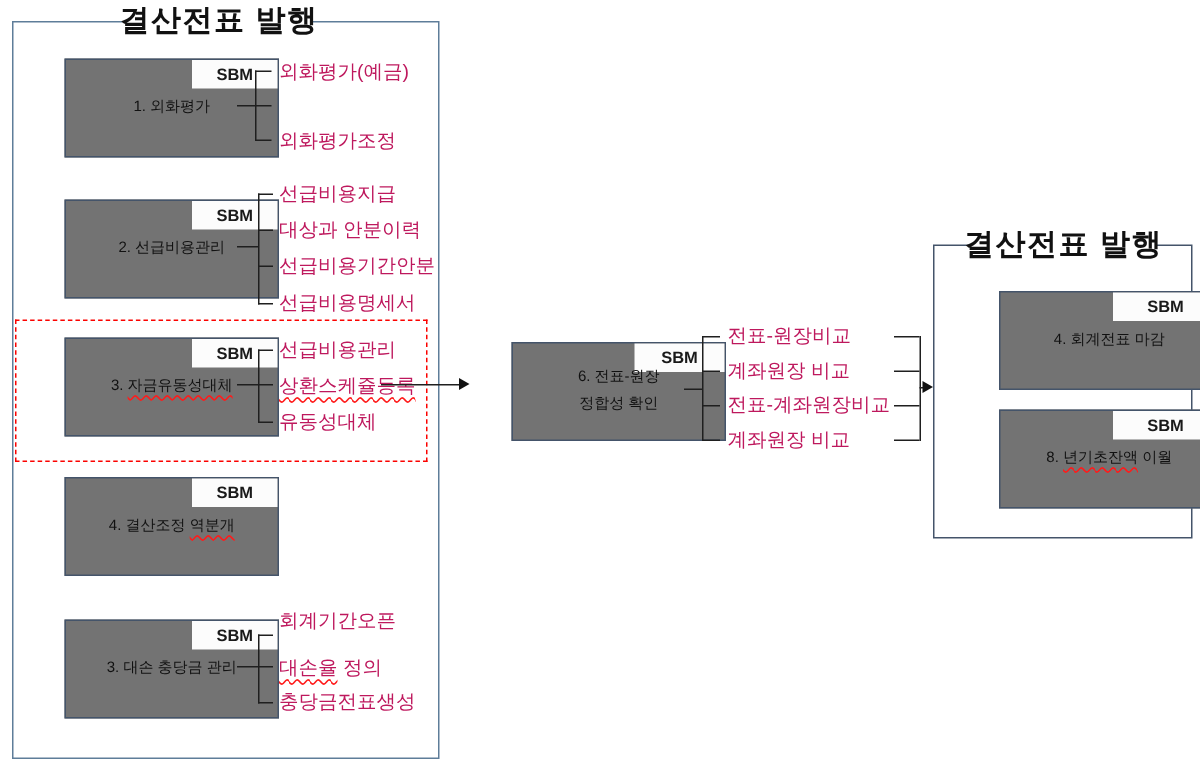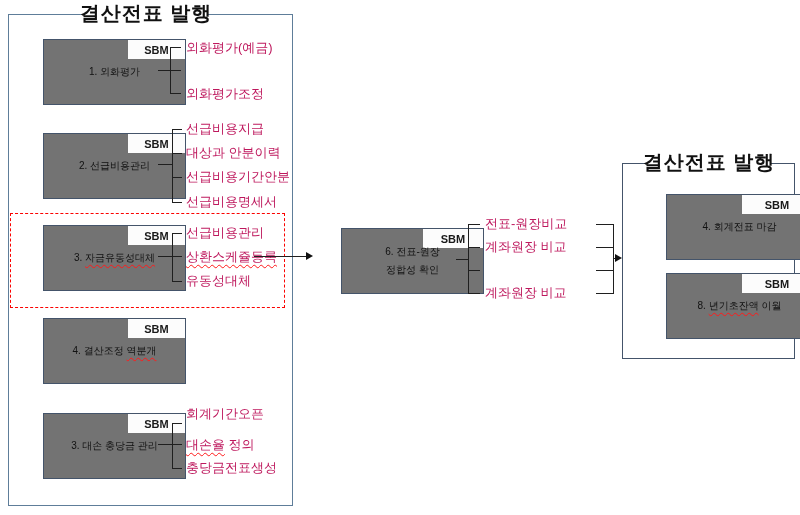--- a/index.html
+++ b/index.html
@@ -146,20 +146,21 @@
   </div>
 
   <div class="hl" style="left:456px;top:259px;width:12px;"></div>
   <div class="vl" style="left:468px;top:224px;height:70px;"></div>
   <div class="hl" style="left:468px;top:224px;width:12px;"></div>
   <div class="hl" style="left:468px;top:247px;width:12px;"></div>
   <div class="hl" style="left:468px;top:270px;width:12px;"></div>
   <div class="hl" style="left:468px;top:293px;width:12px;"></div>
   <div class="branch-item" style="left:485px;top:216px;">전표-원장비교</div>
   <div class="branch-item" style="left:485px;top:239px;">계좌원장 비교</div>
+  <div class="branch-item" style="left:485px;top:262px;">전표-계좌원장비교</div>
   <div class="branch-item" style="left:485px;top:285px;">계좌원장 비교</div>
 
   <div class="hl" style="left:596px;top:224px;width:17px;"></div>
   <div class="hl" style="left:596px;top:247px;width:17px;"></div>
   <div class="hl" style="left:596px;top:270px;width:17px;"></div>
   <div class="hl" style="left:596px;top:293px;width:17px;"></div>
   <div class="vl" style="left:613px;top:224px;height:70px;"></div>
   <div class="hl" style="left:613px;top:258px;width:4px;"></div>
   <div class="arrowhead" style="left:615px;top:254px;"></div>
 

